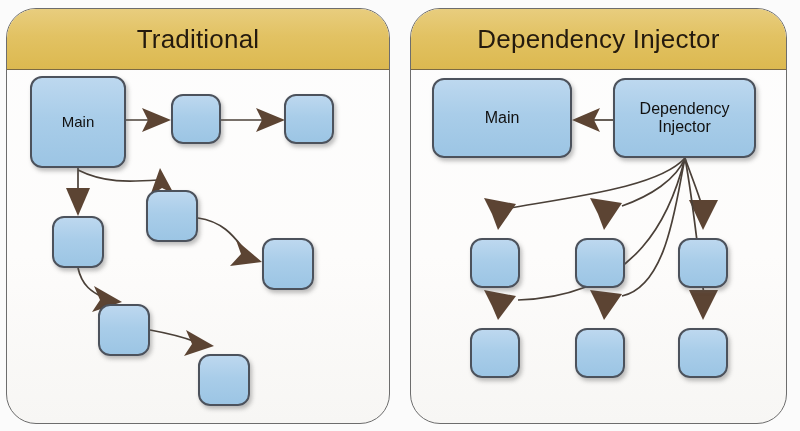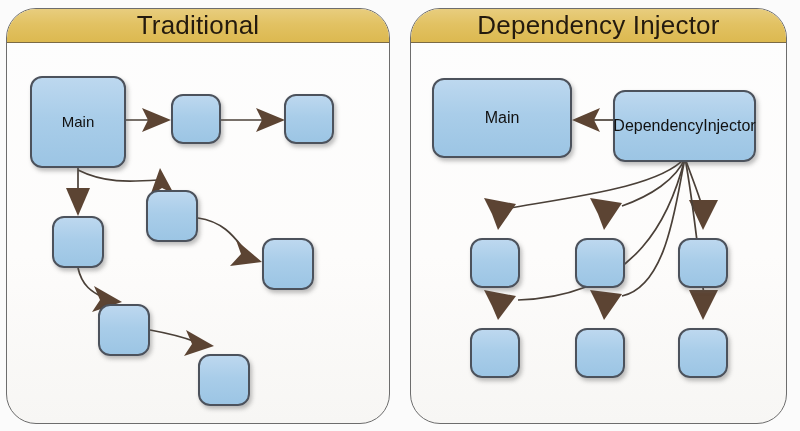--- a/index.html
+++ b/index.html
@@ -28,21 +28,21 @@
     overflow: hidden;
   }
   #panel-left  { left: 6px;   width: 384px; }
   #panel-right { left: 410px; width: 377px; }
 
   .panel-header {
     position: absolute;
     left: 0;
     top: 0;
     width: 100%;
-    height: 34px;
+    height: 61px;
     background: linear-gradient(180deg, #e8cd7e 0%, #e2c263 45%, #dcb950 100%);
     border-bottom: 1px solid #7b6a44;
     box-sizing: border-box;
     display: flex;
     align-items: center;
     justify-content: center;
   }
   .panel-title {
     font-size: 26px;
     font-weight: 400;
@@ -177,21 +177,21 @@
       <div class="node small" style="left: 171px; top: 94px; width: 50px; height: 50px;"></div>
       <div class="node small" style="left: 284px; top: 94px; width: 50px; height: 50px;"></div>
       <div class="node small" style="left: 146px; top: 190px; width: 52px; height: 52px;"></div>
       <div class="node small" style="left: 52px; top: 216px; width: 52px; height: 52px;"></div>
       <div class="node small" style="left: 262px; top: 238px; width: 52px; height: 52px;"></div>
       <div class="node small" style="left: 98px; top: 304px; width: 52px; height: 52px;"></div>
       <div class="node small" style="left: 198px; top: 354px; width: 52px; height: 52px;"></div>
       <div class="node wide" style="left: 432px; top: 78px; width: 140px; height: 80px; flex-direction: column;">
         <div>Main</div>
       </div>
-      <div class="node wide" style="left: 613px; top: 78px; width: 143px; height: 72px; flex-direction: row; margin-top: 12px;">
+      <div class="node wide" style="left: 613px; top: 78px; width: 143px; height: 80px; flex-direction: column;">
         <div>Dependency</div>
         <div>Injector</div>
       </div>
       <div class="node small" style="left: 470px; top: 238px; width: 50px; height: 50px;"></div>
       <div class="node small" style="left: 575px; top: 238px; width: 50px; height: 50px;"></div>
       <div class="node small" style="left: 678px; top: 238px; width: 50px; height: 50px;"></div>
       <div class="node small" style="left: 470px; top: 328px; width: 50px; height: 50px;"></div>
       <div class="node small" style="left: 575px; top: 328px; width: 50px; height: 50px;"></div>
       <div class="node small" style="left: 678px; top: 328px; width: 50px; height: 50px;"></div>
     </div>

